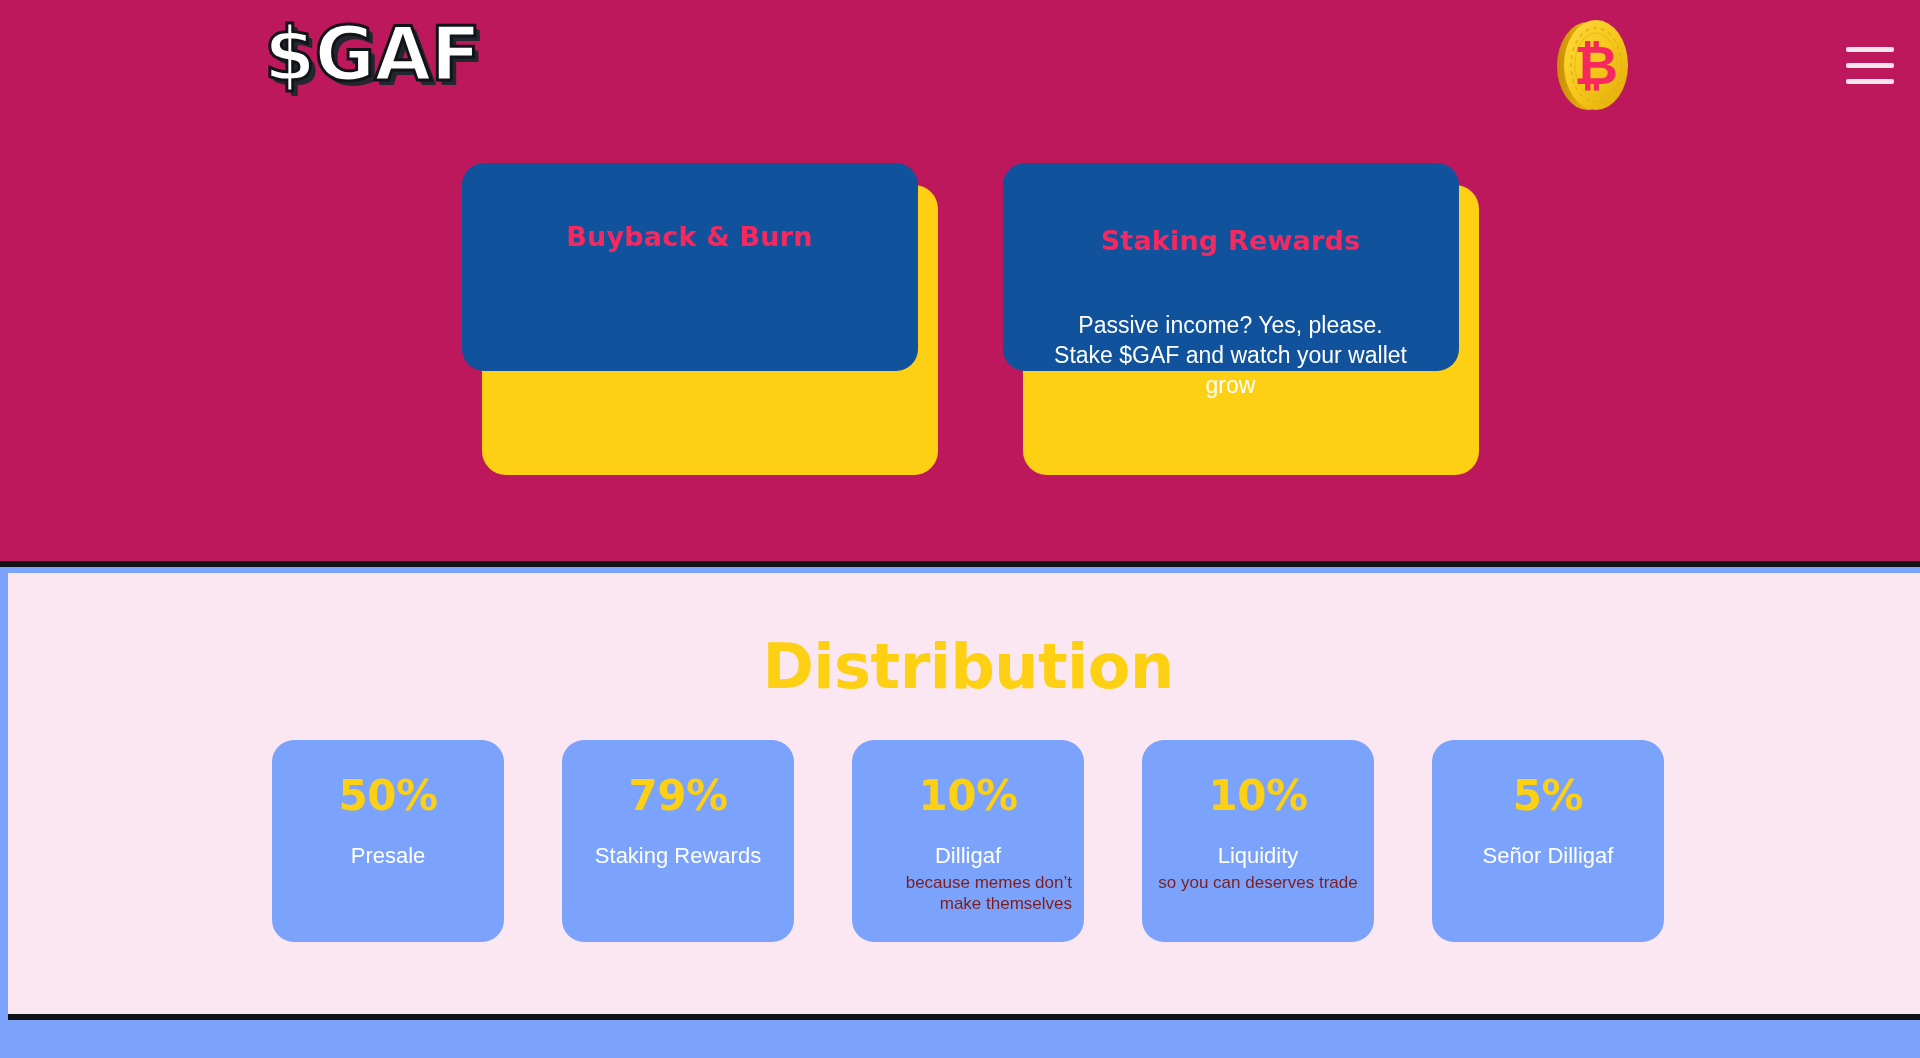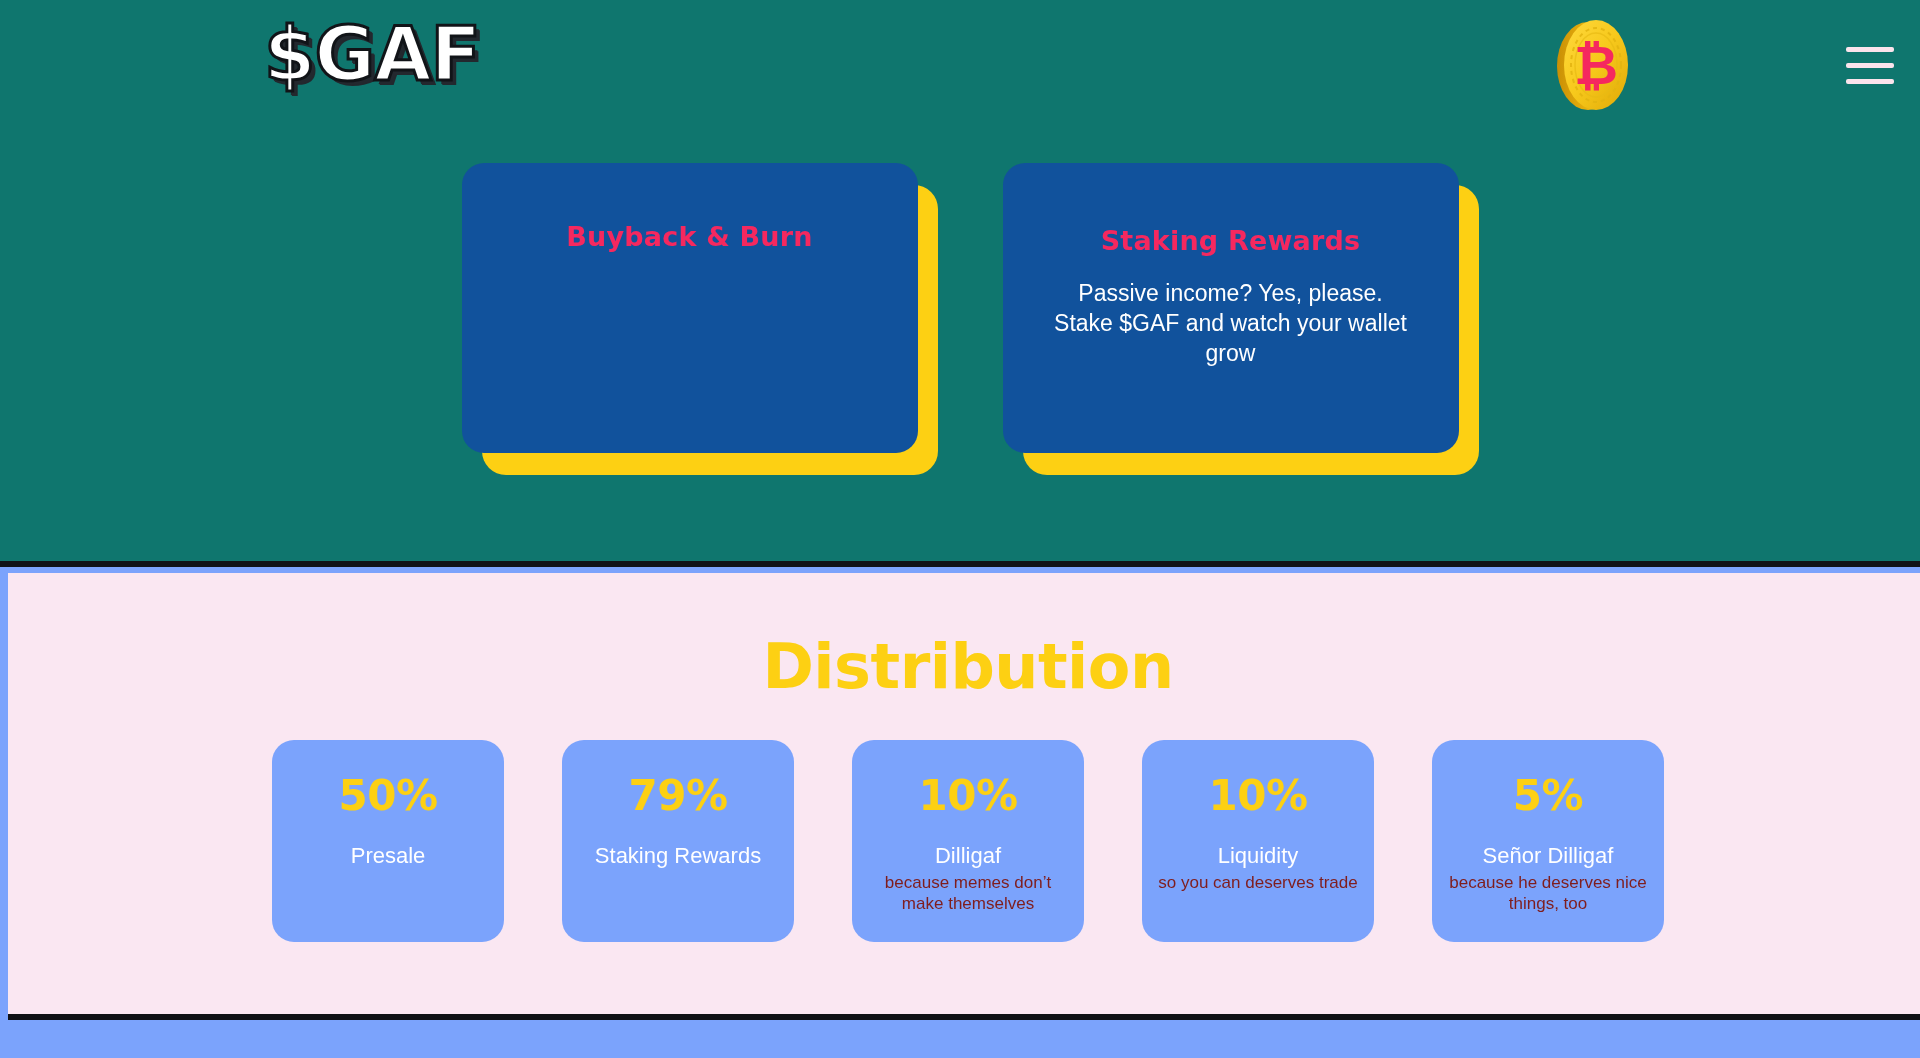--- a/index.html
+++ b/index.html
@@ -72,21 +72,21 @@
     background:#fbe4ec;
   }
   .menu-btn span:last-child { margin-bottom:0; }
 
   
   .features-section {
     position:absolute;
     left:0; top:0;
     width:1920px;
     height:567px;
-    background:#0f766e;
+    background:#be185d;
     border-bottom:6px solid #101216;
   }
 
   .feature-cards {
     position:absolute;
     left:0;
     top:163px;
     width:1920px;
     display:flex;
     justify-content:center;
@@ -103,27 +103,28 @@
     left:20px; top:22px;
     width:456px;
     height:290px;
     background:#fdd013;
     border-radius:24px;
   }
   .feature-card {
     position:absolute;
     left:0; top:0;
     width:456px;
-    height:290px;
+    height:208px;
     background:#11529c;
     border-radius:22px;
     display:flex;
     flex-direction:column;
     align-items:center;
     padding:0 34px;
+    gap:32px;
   }
   .feature-card.card-a { justify-content:flex-start; padding-top:58px; }
   .feature-card.card-b { justify-content:flex-start; padding-top:62px; }
 
   .feature-title {
     font-family:"DejaVu Sans", sans-serif;
     font-weight:bold;
     font-size:27px;
     line-height:32px;
     color:#f5285f;
@@ -181,21 +182,21 @@
 
   .dist-card {
     width:232px;
     height:202px;
     background:#7ba3fc;
     border-radius:22px;
     display:flex;
     flex-direction:column;
     align-items:center;
     padding:34px 12px 0 12px;
-    text-align:center;
+    text-align:right;
   }
 
   .dist-pct {
     font-family:"DejaVu Sans", sans-serif;
     font-weight:bold;
     font-size:42px;
     line-height:44px;
     color:#fdd013;
     letter-spacing:-0.5px;
   }
@@ -315,21 +316,20 @@
 
       <div class="dist-card">
         <div class="dist-pct">10%</div>
         <div class="dist-label">Liquidity</div>
         <div class="dist-sub">so you can deserves trade</div>
       </div>
 
       <div class="dist-card">
         <div class="dist-pct">5%</div>
         <div class="dist-label">Señor Dilligaf</div>
-        <div class="dist-sub">because he deserves nice things, too</div>
       </div>
 
     </div>
   </section>
 
   <section class="footer-section"></section>
 
 </div>
 
 </body></html>

